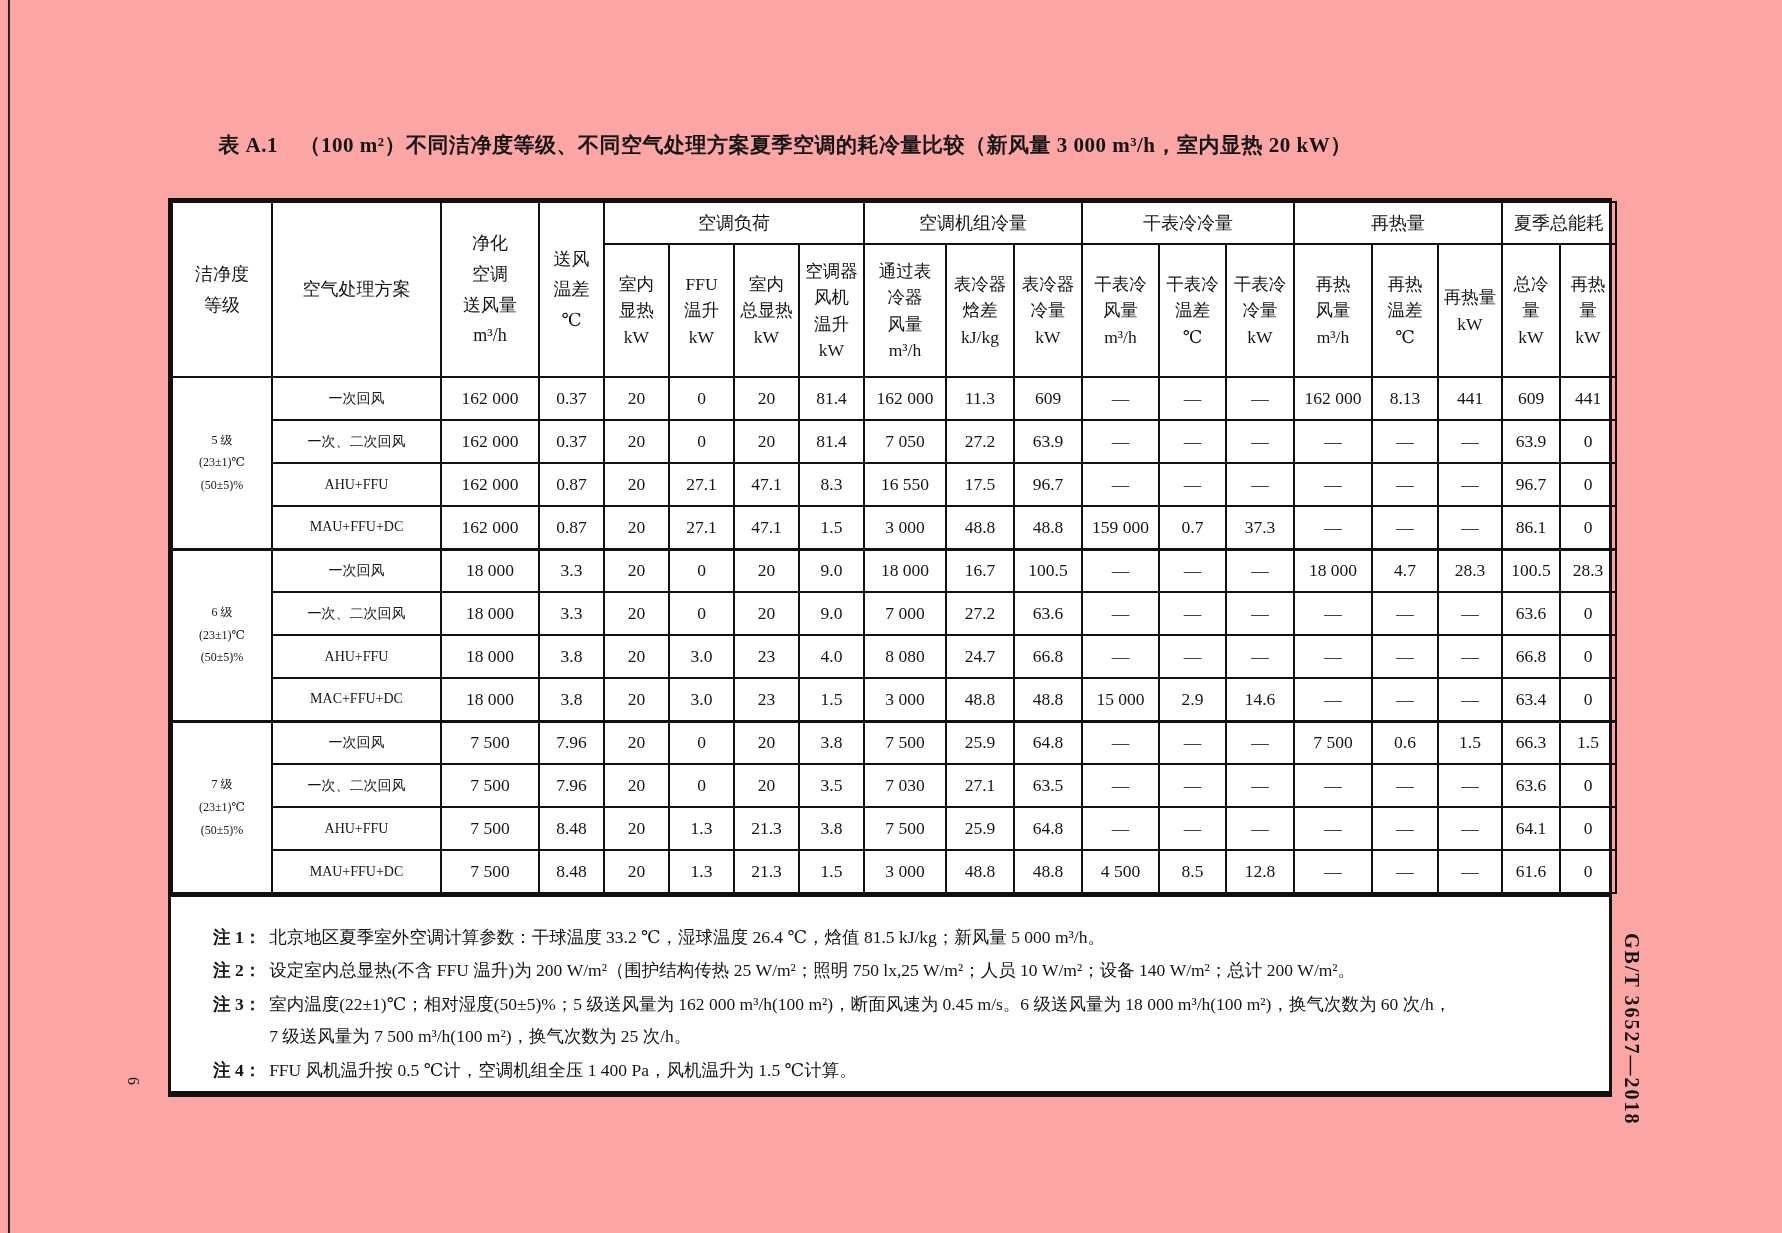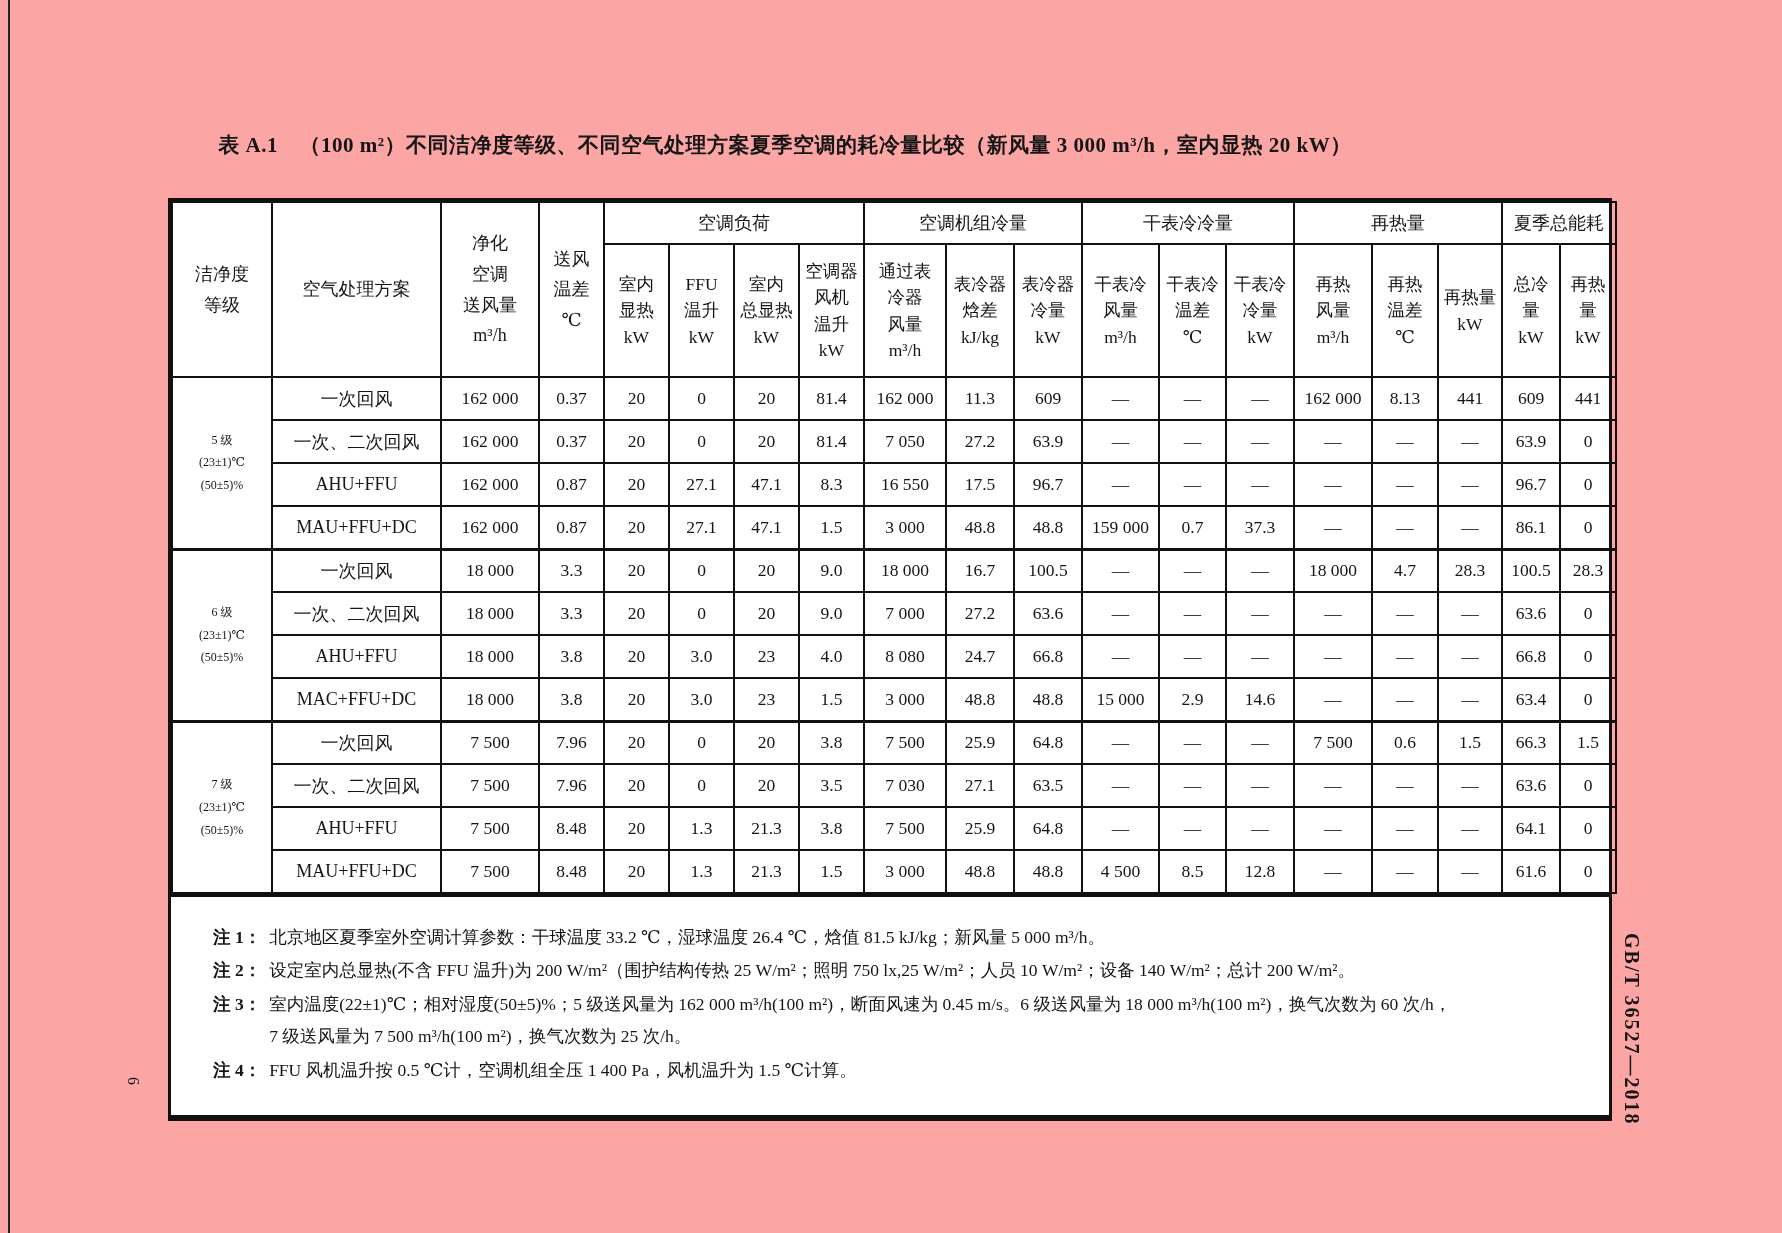--- a/index.html
+++ b/index.html
@@ -28,28 +28,28 @@
     border:2px solid #111;
     text-align:center; vertical-align:middle;
     white-space:pre-line; font-weight:normal;
     padding:0 2px;
     overflow:hidden;
   }
   thead .group-row th { height:42px; font-size:18px; }
   thead .sub-row th   { height:133px; font-size:17.5px; line-height:1.5; }
   thead th[rowspan]   { font-size:18px; line-height:1.7; }
   tbody td { height:43px; font-size:17.5px; }
-  tbody td.scheme-cell { font-size:18px; }
+  tbody td.scheme-cell { font-size:14px; }
   tbody td.class-cell  { font-size:12px; line-height:1.9; }
   tbody td.group-start { border-top:3px solid #111; }
 
   .notes {
     border-top:3px solid #111;
     min-height:186px;
-    padding:24px 18px 28px 42px;
+    padding:24px 18px 4px 42px;
     font-size:17.5px;
   }
   .note { display:flex; align-items:flex-start; line-height:1.85; margin-bottom:1px; }
   .note-label { font-weight:bold; white-space:nowrap; margin-right:8px; }
   .note-text  { white-space:pre-line; }
 
   .side-code {
     position:absolute; left:1620px; top:933px;
     writing-mode:vertical-rl;
     font-weight:bold; font-size:20px; letter-spacing:2px;

